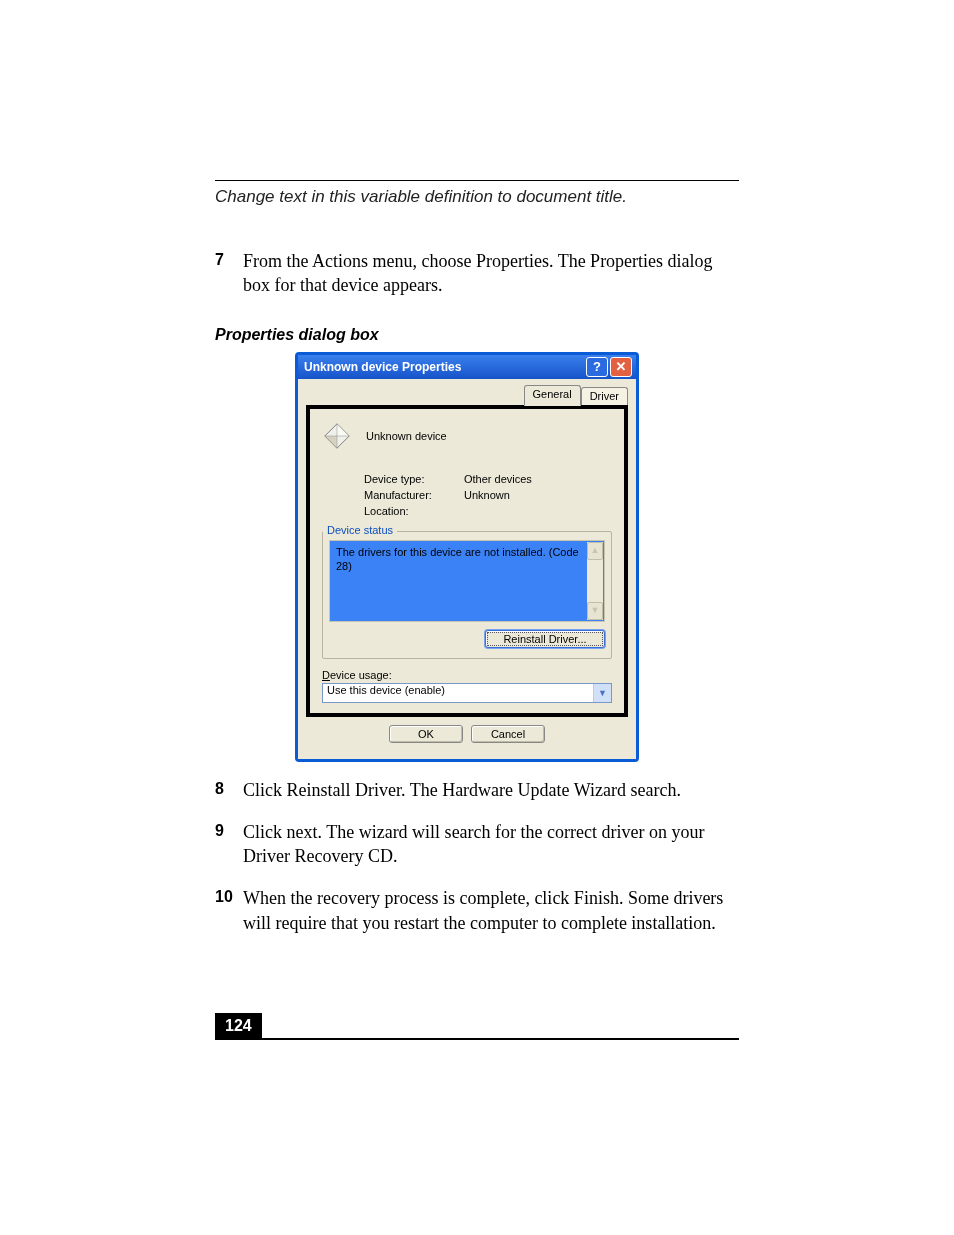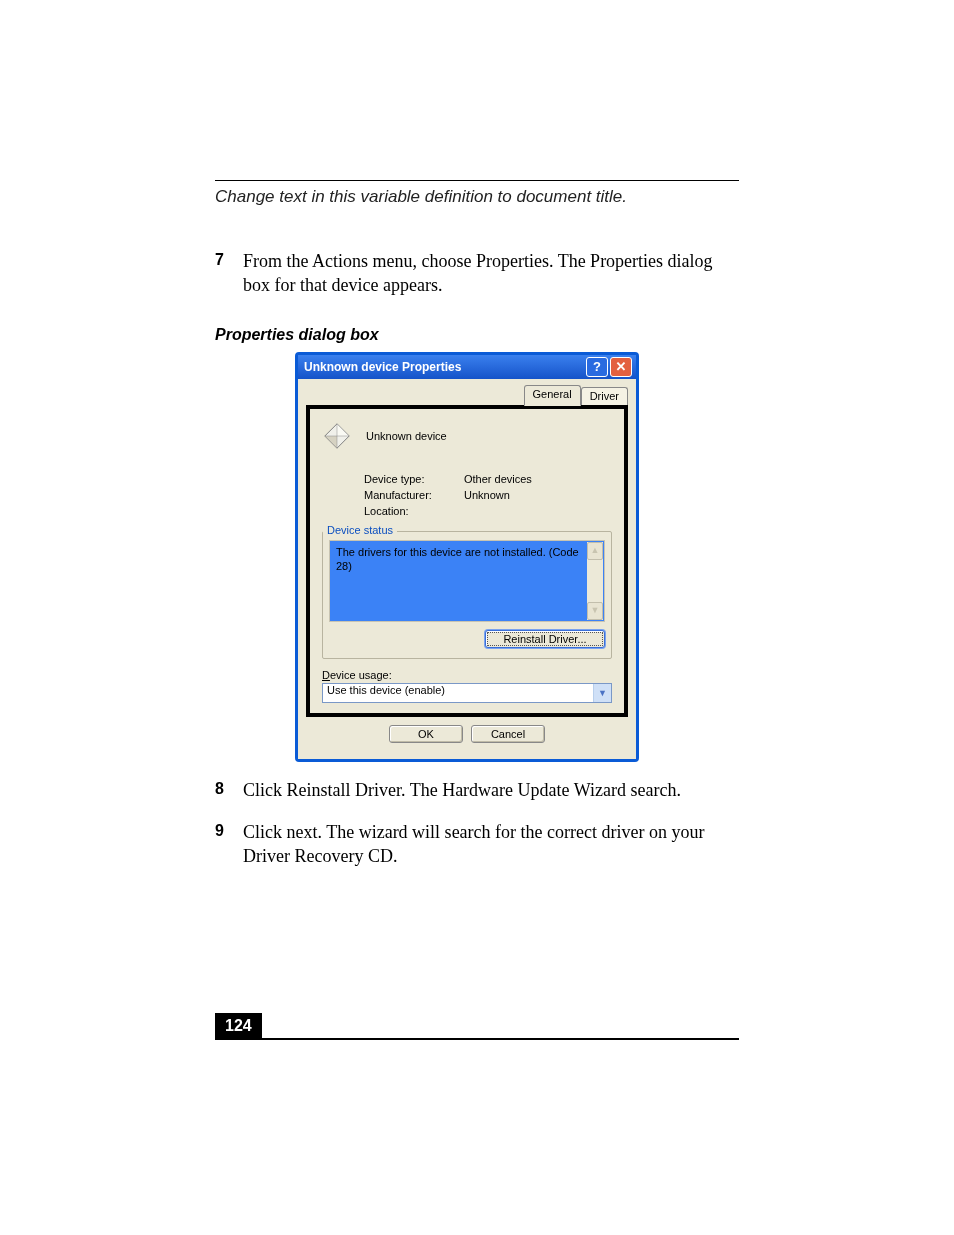--- a/index.html
+++ b/index.html
@@ -340,18 +340,22 @@
   </div>
 
   <div class="step-row">
     <div class="step-num">8</div>
     <div class="step-text">Click Reinstall Driver. The Hardware Update Wizard search.</div>
   </div>
   <div class="step-row">
     <div class="step-num">9</div>
     <div class="step-text">Click next. The wizard will search for the correct driver on your Driver Recovery CD.</div>
   </div>
+  <div class="step-row">
+    <div class="step-num">10</div>
+    <div class="step-text">When the recovery process is complete, click Finish. Some drivers will require that you restart the computer to complete installation.</div>
+  </div>
 
   <div class="footer">
     <span class="page-num-box">124</span>
     <div class="footer-rule"></div>
   </div>
 </div>
 
 </body></html>

